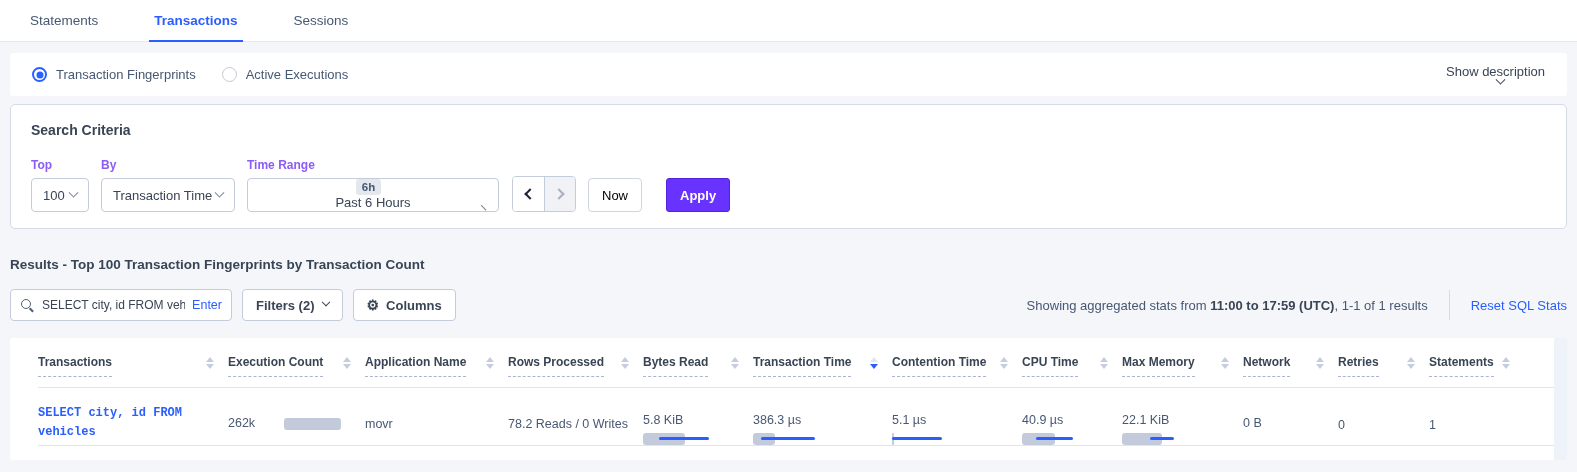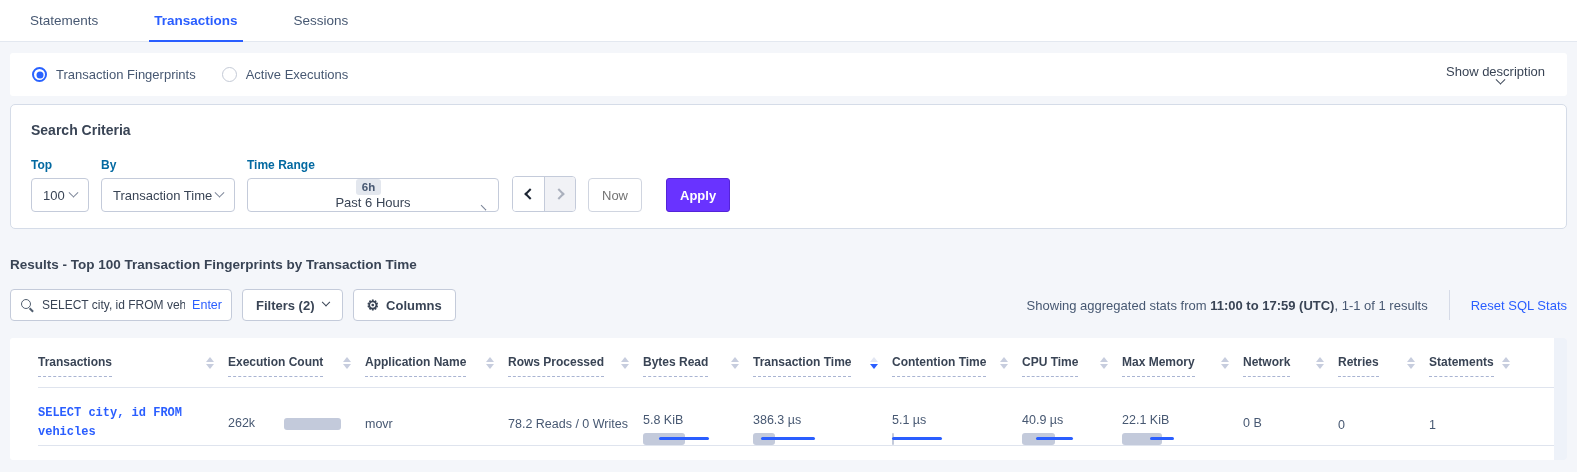--- a/index.html
+++ b/index.html
@@ -22,34 +22,34 @@
   .radio-label { font-size:13px; color:#475872; }
   .show-desc { margin-left:auto; display:flex; align-items:center; font-size:13px; color:#394455; cursor:pointer;flex-direction:column; }
 
   .chev { display:inline-block; width:7px; height:7px; border-right:1.6px solid currentColor; border-bottom:1.6px solid currentColor; transform:rotate(45deg) translate(-2px,-2px); }
 
   
   .criteria-card { margin-top:8px; height:125px; border:1px solid #d5dce8; border-radius:5px; padding:17px 20px; }
   .criteria-title { font-size:14px; font-weight:bold; color:#394455; margin-bottom:16px; }
   .controls { display:flex; align-items:flex-end; }
   .ctl { display:flex; flex-direction:column; margin-right:12px; }
-  .ctl-label { font-size:12px; font-weight:bold; color:#0369a1; margin-bottom:6px; }
+  .ctl-label { font-size:12px; font-weight:bold; color:#8b5cf6; margin-bottom:6px; }
   .select { height:34px; border:1px solid #c4cbda; border-radius:4px; background:#fff; display:flex; align-items:center; padding:0 11px; font-size:13px; color:#394455; cursor:pointer; }
   .select .chev { color:#7b8598; margin-left:auto; }
   .sel-top { width:58px; }
   .sel-by { width:134px; }
   .sel-range { width:252px;flex-direction:column; }
   .range-badge { background:#e3e7ee; color:#475872; font-size:11.5px; font-weight:bold; border-radius:3px; padding:2px 6px; margin-right:9px; }
   .arrow-group { display:flex; border:1px solid #c4cbda; border-radius:4px; overflow:hidden; margin-right:12px; }
   .arrow-btn { width:31px; height:34px; display:flex; align-items:center; justify-content:center; background:#fff; cursor:pointer; }
   .arrow-btn + .arrow-btn { border-left:1px solid #c4cbda; }
   .arrow-btn.disabled { background:#f1f2f6; cursor:default; }
   .chev-left { width:8px; height:8px; border-left:2.2px solid #1c2533; border-bottom:2.2px solid #1c2533; transform:rotate(45deg); margin-left:3px; }
   .chev-right { width:8px; height:8px; border-right:2px solid #aab0bd; border-bottom:2px solid #aab0bd; transform:rotate(-45deg); margin-right:3px; }
-  .now-btn { height:34px; padding:0 13px; border:1px solid #d0d5e0; border-radius:4px; background:#fff; font-size:13px; color:#737373; display:flex; align-items:center; margin-right:24px; cursor:pointer; }
+  .now-btn { height:34px; padding:0 13px; border:1px solid #d0d5e0; border-radius:4px; background:#fff; font-size:13px; color:#000000; display:flex; align-items:center; margin-right:24px; cursor:pointer; }
   .apply-btn { height:34px; padding:0 13px; border:1px solid #5423d9; border-radius:3px; background:#6933ff; color:#fff; font-size:13px; font-weight:bold; display:flex; align-items:center; cursor:pointer;margin-top:24px; }
 
   
   .results-heading { margin:28px 10px 0; font-size:13.5px; font-weight:bold; color:#394455; }
   .results-controls { margin:17px 10px 0; display:flex; align-items:center; }
   .search-box { width:222px; height:32px; border:1px solid #c4cbda; border-radius:4px; background:#fff; display:flex; align-items:center; padding:0 9px; }
   .mag { position:relative; width:15px; height:15px; flex:none; margin-right:7px; }
   .mag::before { content:''; position:absolute; width:8px; height:8px; border:1.5px solid #525f70; border-radius:50%; left:1px; top:1px; }
   .mag::after { content:''; position:absolute; width:5px; height:1.6px; background:#525f70; transform:rotate(45deg); left:9px; top:11px; }
   .search-text { font-size:12px; color:#394455; white-space:nowrap; overflow:hidden; flex:1; }
@@ -151,21 +151,21 @@
     </div>
     <div class="now-btn">
         <span>Now</span>
       </div>
     <div class="apply-btn">
         <span>Apply</span>
       </div>
   </div>
 </div>
 
-<div class="results-heading">Results - Top 100 Transaction Fingerprints by Transaction Time</div>
+<div class="results-heading">Results - Top 100 Transaction Fingerprints by Transaction Count</div>
 
 <div class="results-controls">
   <div class="search-box">
     <span class="mag"></span>
     <span class="search-text">SELECT city, id FROM vehicles W</span>
     <span class="enter-label">Enter</span>
   </div>
   <div class="btn filters-btn">
     <span>Filters (2)</span>
     <span class="chev"></span>

